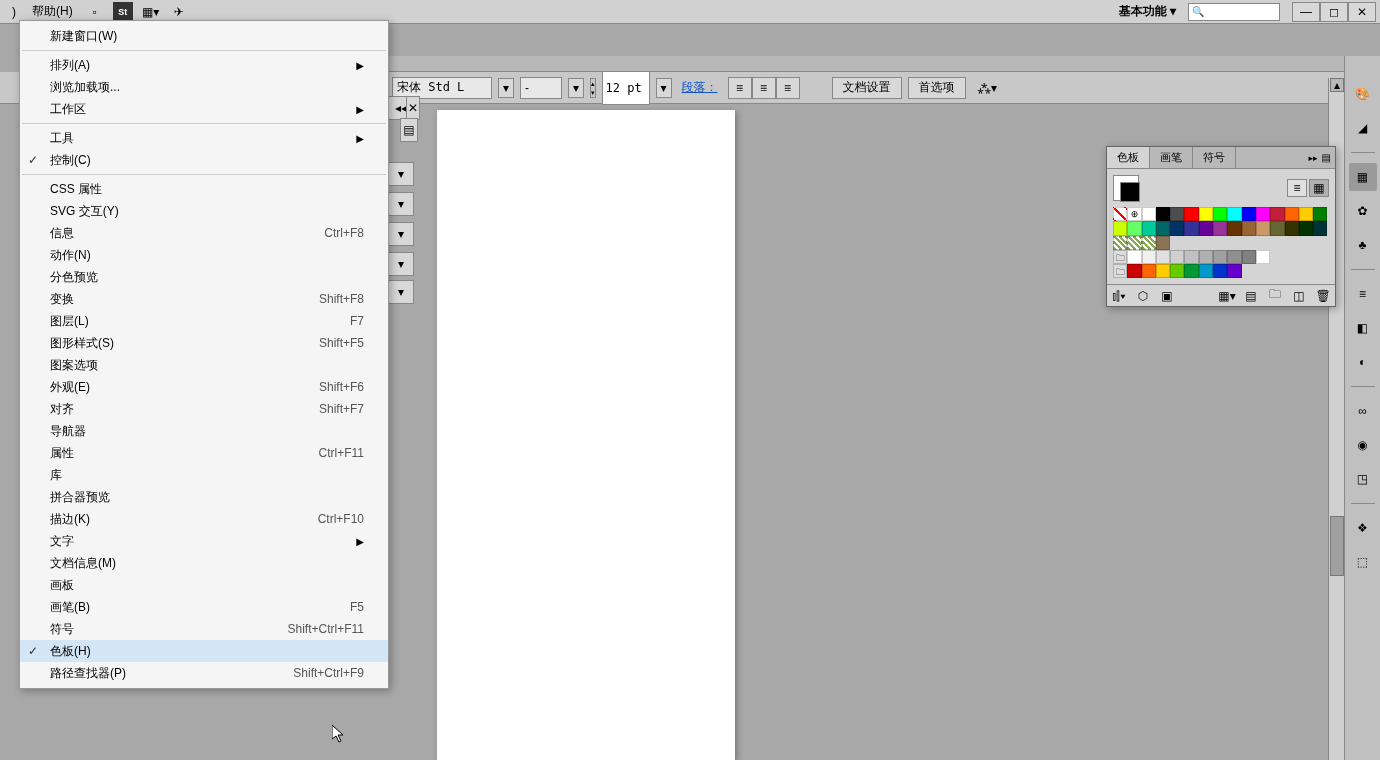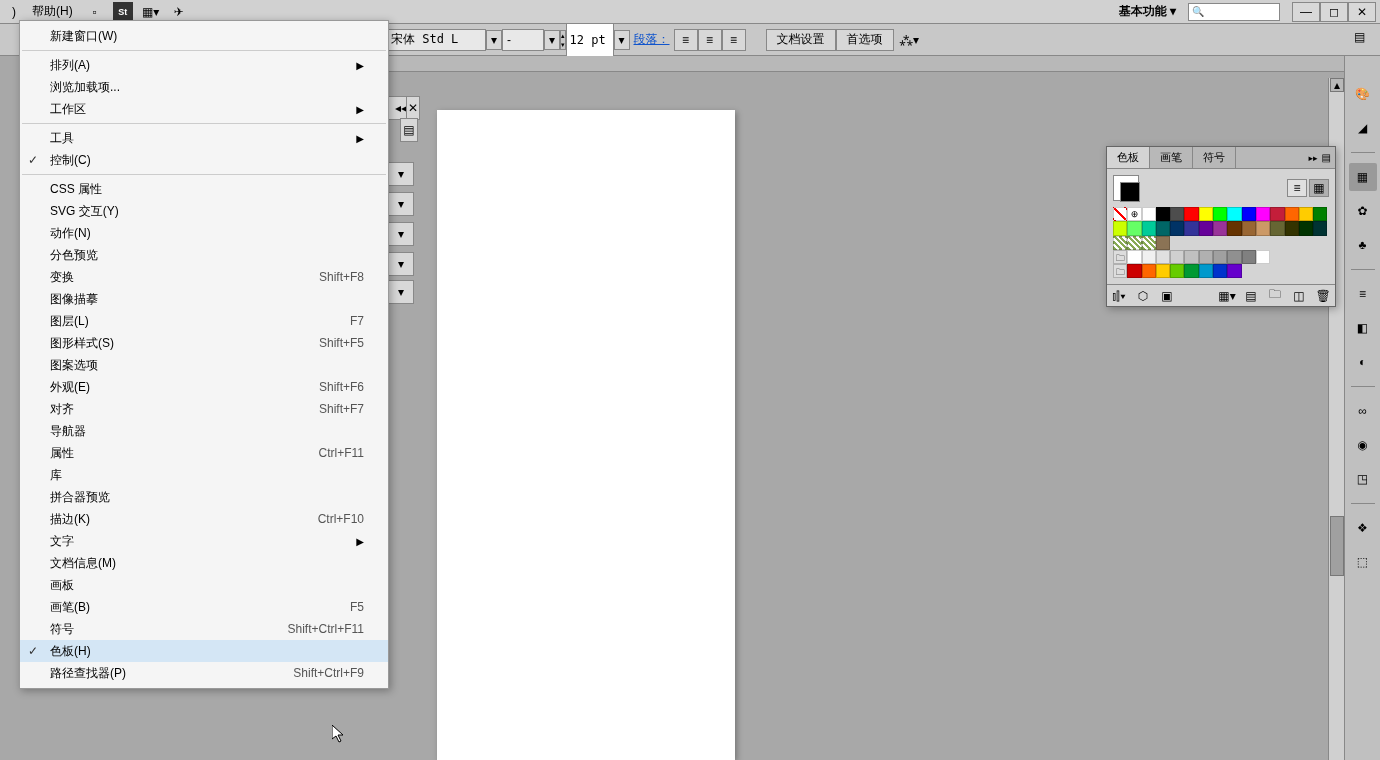--- a/index.html
+++ b/index.html
@@ -9,21 +9,21 @@
 .menubar { height: 24px; background: #d1d1d1; display: flex; align-items: center; padding: 0 4px; border-bottom: 1px solid #888; }
 .menubar-item { padding: 3px 8px; cursor: pointer; }
 .menubar-icon { width: 20px; height: 20px; margin: 0 4px; display: inline-flex; align-items: center; justify-content: center; }
 .menubar-right { margin-left: auto; display: flex; align-items: center; gap: 4px; }
 .workspace-label { padding: 10px 8px; font-weight: bold; }
 .search-box { width: 92px; height: 18px; background: #fff; border: 1px solid #888; display: flex; align-items: center; padding: 0 3px; }
 .win-controls { display: flex; margin-left: 8px; }
 .win-btn { width: 28px; height: 20px; border: 1px solid #888; background: #d8d8d8; display: flex; align-items: center; justify-content: center; }
 
 
-.controlbar { height: 32px; background: #c8c8c8; border-bottom: 1px solid #888; display: flex; align-items: center; padding: 0 6px; position: relative; }
+.controlbar { height: 32px; background: #c8c8c8; border-bottom: 1px solid #888; display: flex; align-items: center; padding: 0 6px; gap: 6px; position: relative; margin-top: 48px; }
 .ctrl-select { height: 22px; border: 1px solid #888; background: #e8e8e8; display: flex; align-items: center; padding: 0 4px; }
 .ctrl-dropdown-btn { width: 16px; height: 20px; border: 1px solid #888; background: #d8d8d8; display: flex; align-items: center; justify-content: center; }
 .ctrl-input { width: 48px; height: 20px; border: 1px solid #888; background: #fff; padding: 16px 3px; font-family: monospace; }
 .ctrl-link { color: #1155cc; text-decoration: underline; padding: 0 4px; }
 .ctrl-btn-grp { display: flex; }
 .ctrl-btn { height: 22px; padding: 0 10px; border: 1px solid #888; background: #d8d8d8; display: flex; align-items: center; }
 .align-btn { width: 24px; height: 22px; border: 1px solid #888; background: #d8d8d8; display:flex; align-items:center; justify-content:center; }
 .prefs-icon { margin-left: auto; width: 20px; height: 20px; }
 
 
@@ -153,31 +153,32 @@
       <span>控制(C)</span>
     </div>
     <div class="dd-sep"></div>
     <div class="dd-item">
       <span>CSS 属性</span>
     </div>
     <div class="dd-item">
       <span>SVG 交互(Y)</span>
     </div>
     <div class="dd-item">
+      <span>信息</span>
+      <span class="shortcut">Ctrl+F8</span>
+    </div>
+    <div class="dd-item">
       <span>动作(N)</span>
     </div>
     <div class="dd-item">
       <span>分色预览</span>
     </div>
     <div class="dd-item">
       <span>变换</span>
       <span class="shortcut">Shift+F8</span>
-    </div>
-    <div class="dd-item">
-      <span>图像描摹</span>
     </div>
     <div class="dd-item">
       <span>图层(L)</span>
       <span class="shortcut">F7</span>
     </div>
     <div class="dd-item">
       <span>图形样式(S)</span>
       <span class="shortcut">Shift+F5</span>
     </div>
     <div class="dd-item">

